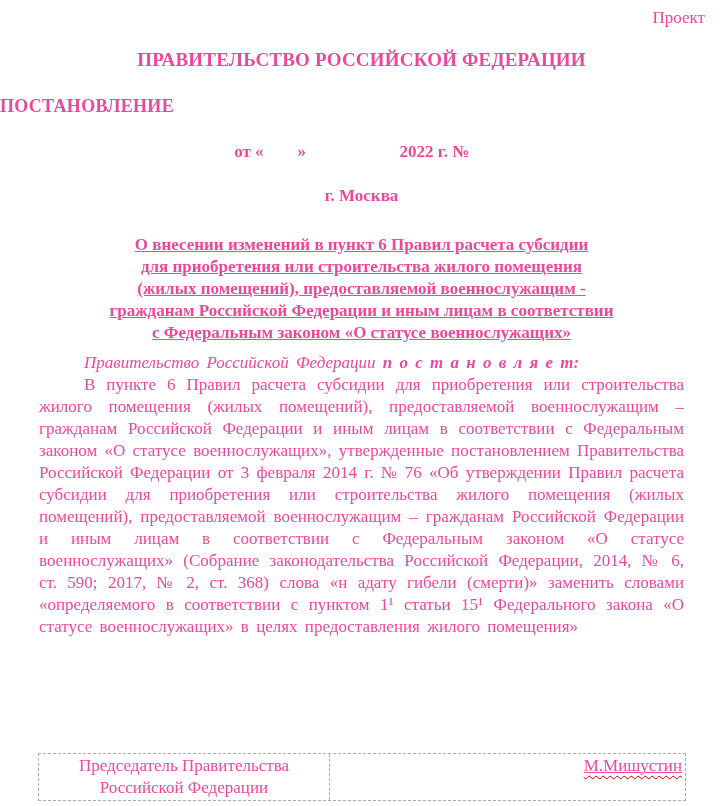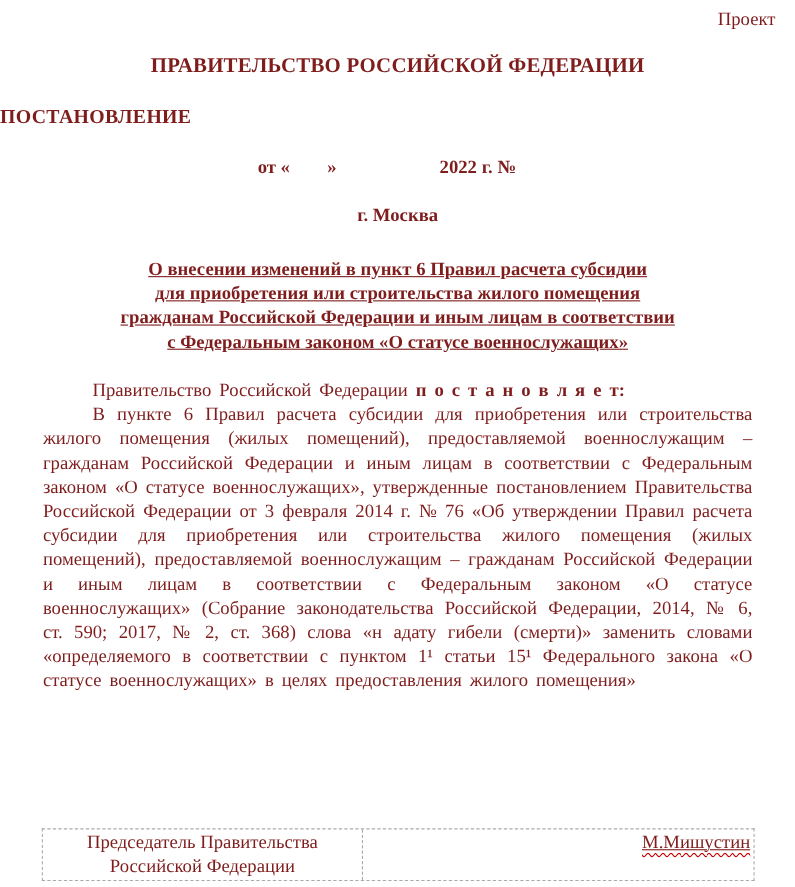--- a/index.html
+++ b/index.html
@@ -5,21 +5,21 @@
   html, body {
     margin: 0;
     padding: 0;
     background: #ffffff;
   }
   .page {
     position: relative;
     width: 723px;
     height: 806px;
     background: #ffffff;
-    color: #7f1d1d;
+    color: #ec4899;
     font-family: "Liberation Serif", "DejaVu Serif", serif;
     overflow: hidden;
   }
   .draft-line {
     text-align: right;
     padding: 8px 18px 0 0;
     font-size: 17px;
     line-height: 20px;
   }
   .org-line {
@@ -64,21 +64,22 @@
   }
   .para {
     margin: 0 39px;
     font-size: 17px;
     line-height: 22px;
     text-align: justify;
     text-indent: 45px;
     word-spacing: 3px;
   }
   .resolution {
-    margin-top: 22px;
+    margin-top: 8px;
+    font-style: italic;
   }
   .bold-spaced {
     font-weight: bold;
   }
   .sig-table {
     position: absolute;
     left: 38px;
     right: 37px;
     bottom: 5px;
     display: flex;
@@ -125,20 +126,21 @@
 
   <div class="doctype-line">ПОСТАНОВЛЕНИЕ</div>
 
   <div class="date-line">от «        »                      2022 г. №              </div>
 
   <div class="city-line">г. Москва</div>
 
   <div class="title-block">
     <div class="title-line">О внесении изменений в пункт 6 Правил расчета субсидии</div>
     <div class="title-line">для приобретения или строительства жилого помещения</div>
+    <div class="title-line">(жилых помещений), предоставляемой военнослужащим -</div>
     <div class="title-line">гражданам Российской Федерации и иным лицам в соответствии</div>
     <div class="title-line">с Федеральным законом «О статусе военнослужащих»</div>
   </div>
 
   <p class="para resolution"><span>Правительство Российской Федерации </span><span class="bold-spaced">п о с т а н о в л я е т:</span></p>
 
   <p class="para">В пункте 6 Правил расчета субсидии для приобретения или строительства жилого помещения (жилых помещений), предоставляемой военнослужащим – гражданам Российской Федерации и иным лицам в соответствии с Федеральным законом «О статусе военнослужащих», утвержденные постановлением Правительства Российской Федерации от 3 февраля 2014 г. № 76 «Об утверждении Правил расчета субсидии для приобретения или строительства жилого помещения (жилых помещений), предоставляемой военнослужащим – гражданам Российской Федерации и иным лицам в соответствии с Федеральным законом «О статусе военнослужащих» (Собрание законодательства Российской Федерации, 2014, № 6, ст. 590; 2017, № 2, ст. 368) слова «н адату гибели (смерти)» заменить словами «определяемого в соответствии с пунктом 1¹ статьи 15¹ Федерального закона «О статусе военнослужащих» в целях предоставления жилого помещения»</p>
 
   <div class="sig-table">
     <div class="sig-cell-left">

